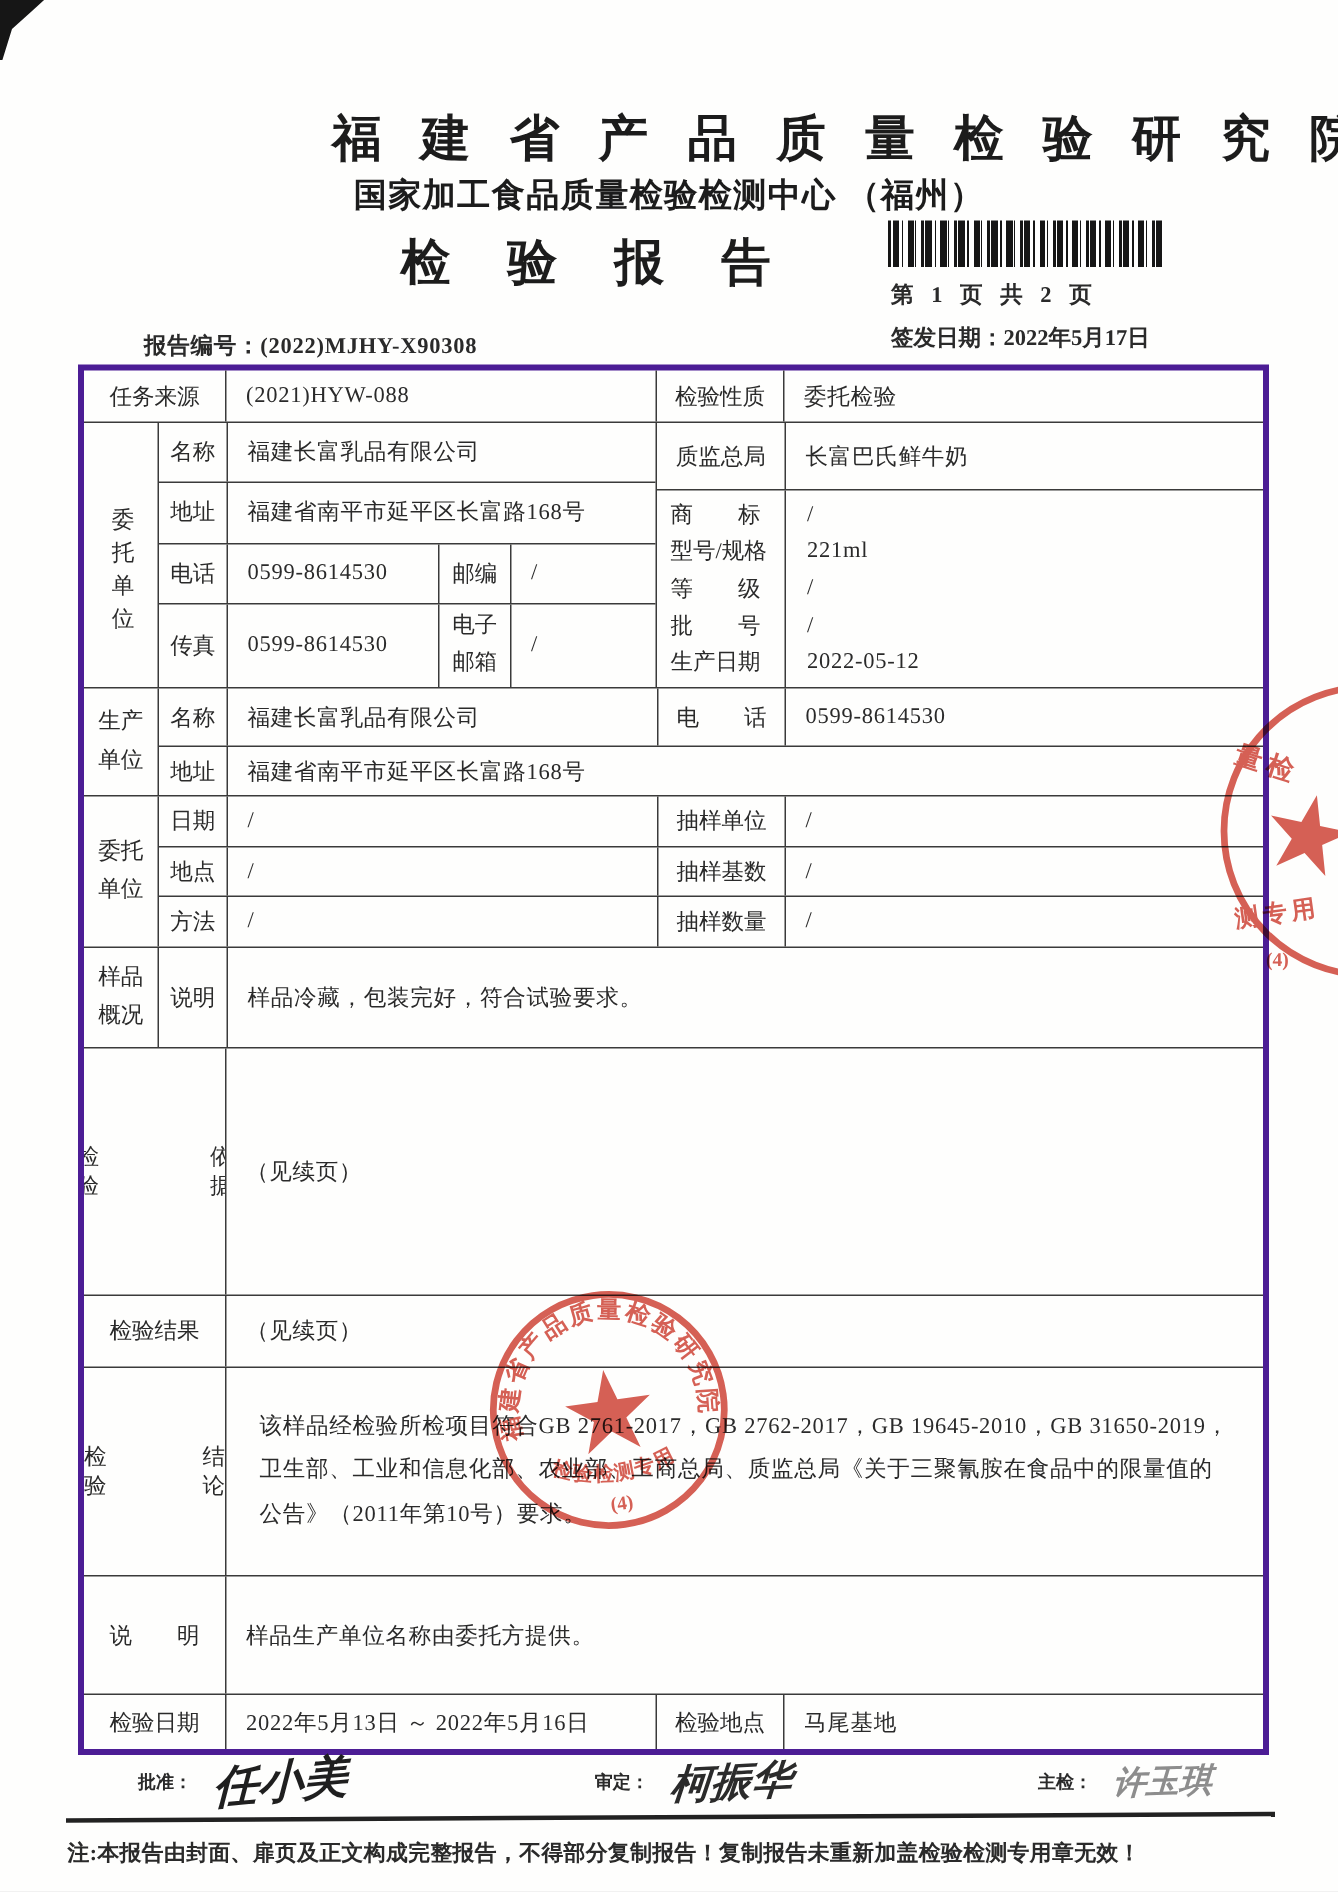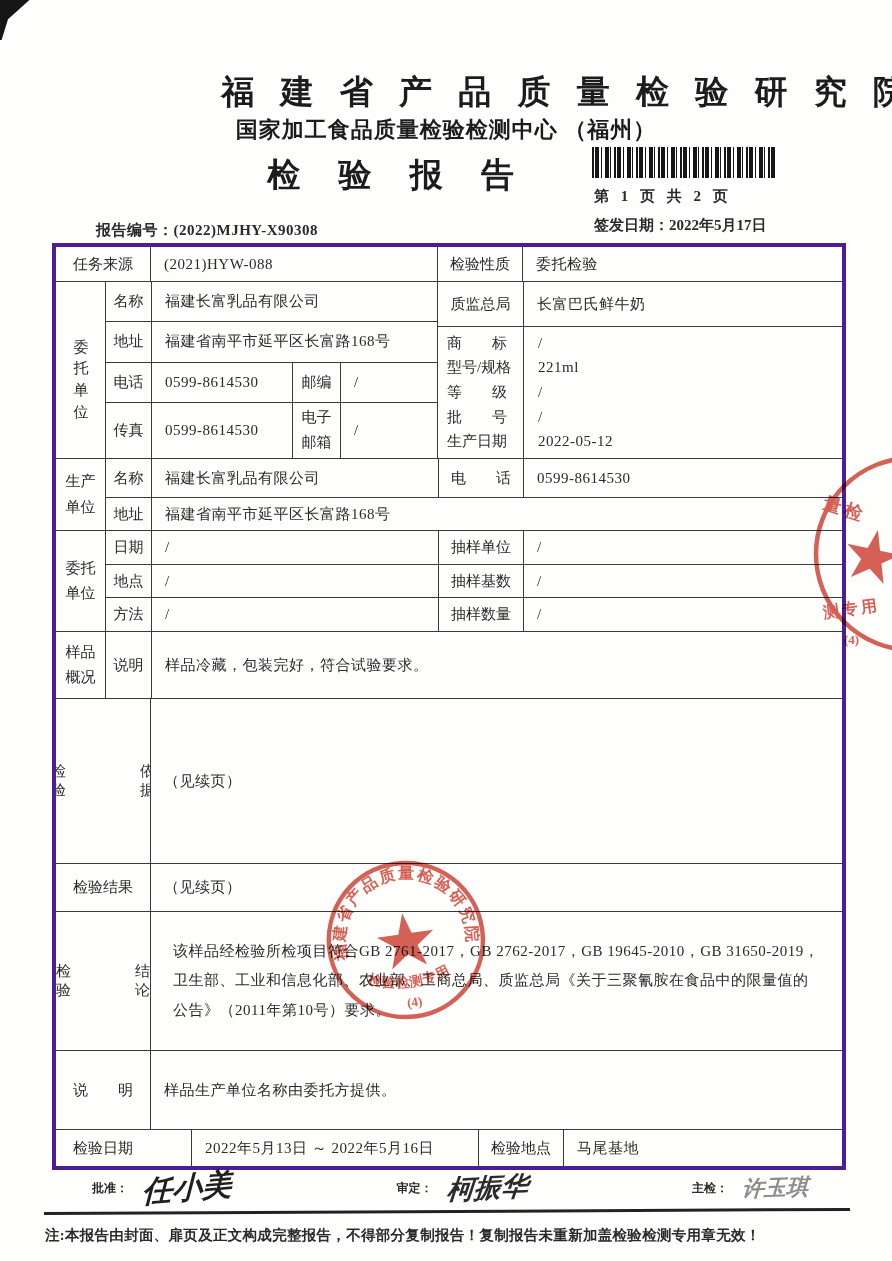--- a/index.html
+++ b/index.html
@@ -214,21 +214,21 @@
       </div>
     </div>
 
     <div class="band" style="height:78px;">
       <div class="c lab" style="width:94px;">说　　明</div>
       <div class="c val" style="flex:1;">样品生产单位名称由委托方提供。</div>
     </div>
 
     <div class="band" style="height:36px;">
       <div class="c lab" style="width:94px;">检验日期</div>
-      <div class="c val" style="width:287px;margin-left:41px;">2022年5月13日 ～ 2022年5月16日</div>
+      <div class="c val" style="width:287px;">2022年5月13日 ～ 2022年5月16日</div>
       <div class="c lab" style="width:85px;text-align:right;">检验地点</div>
       <div class="c val" style="flex:1;">马尾基地</div>
     </div>
 
   </div>
 
   <div class="abs sigrow">
     <div class="sig">
       <span class="sigLabel">批准：</span>
       <span class="script s1">任小美</span>

